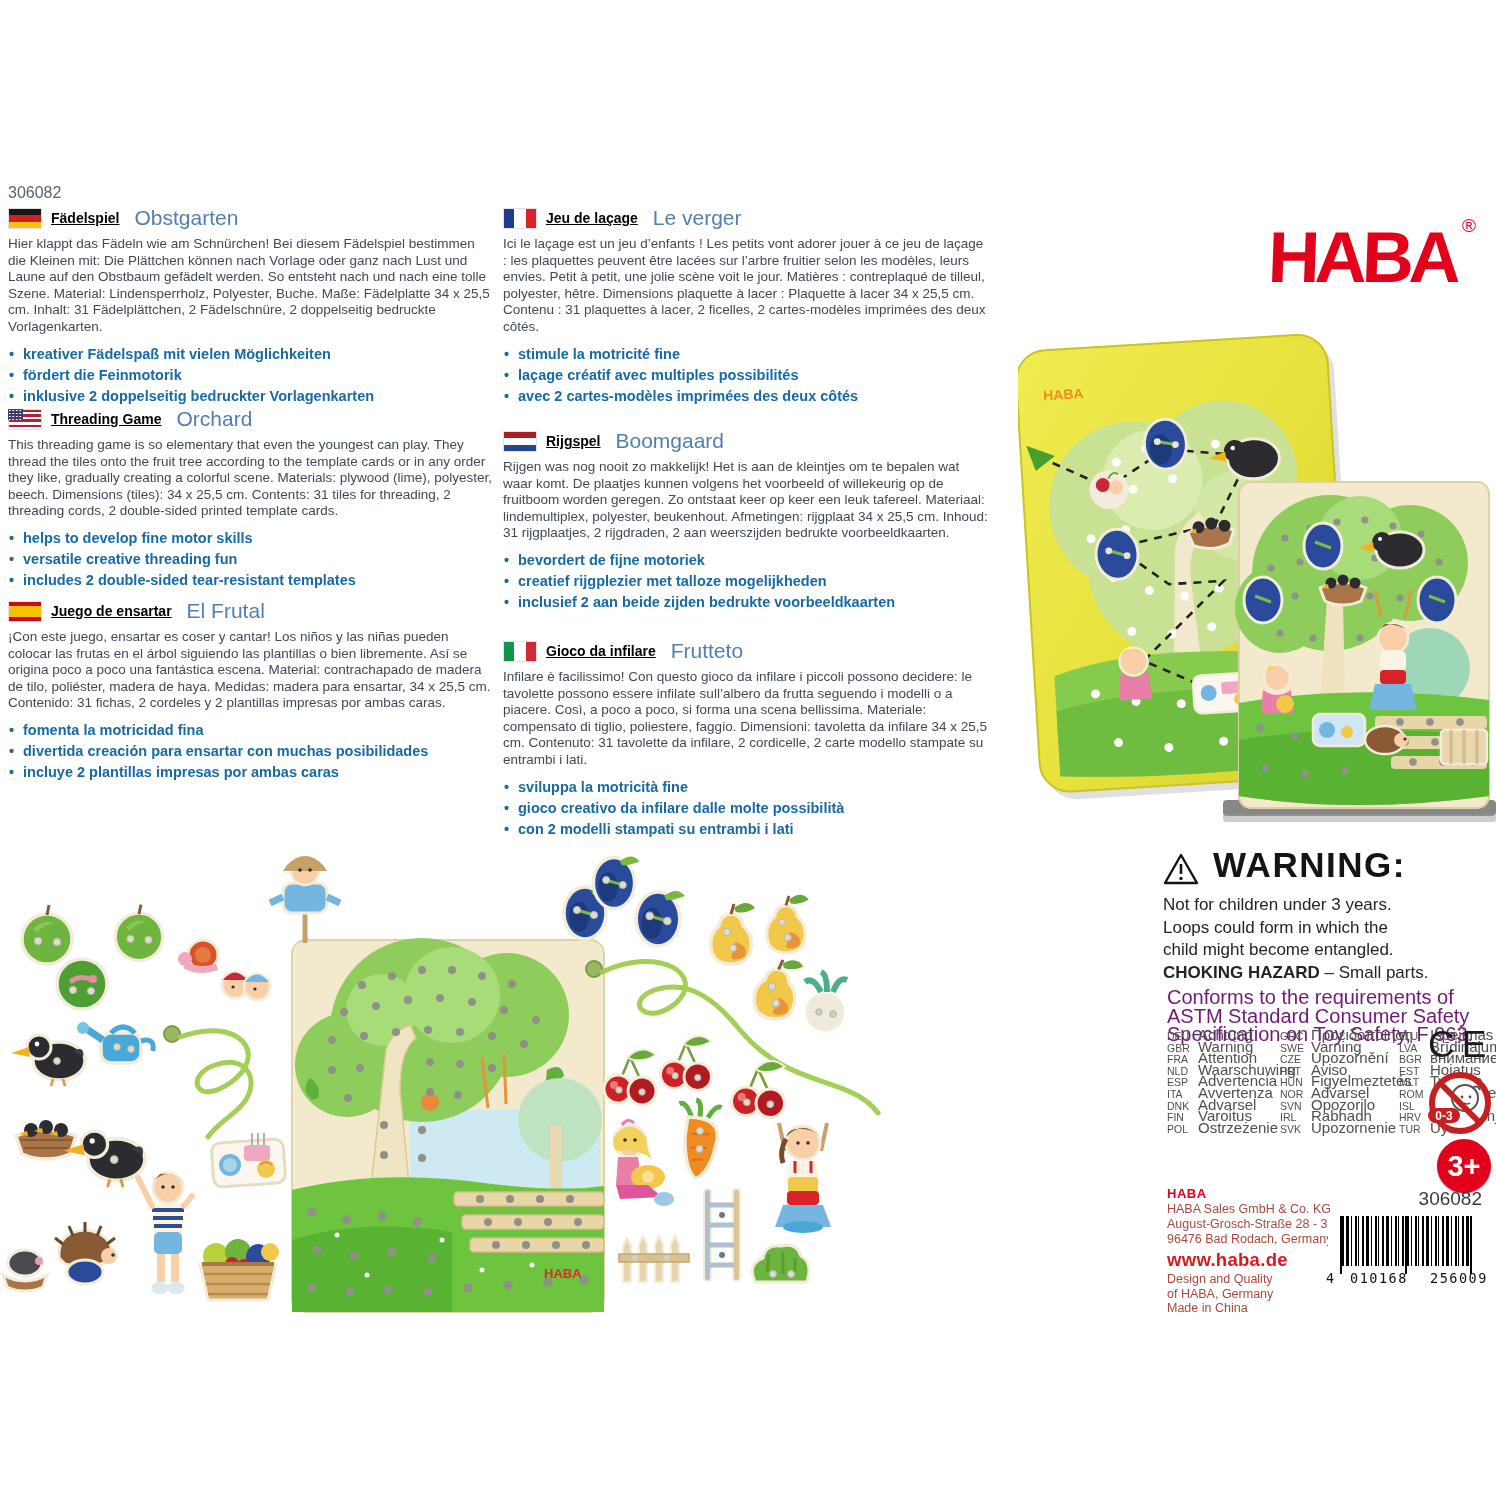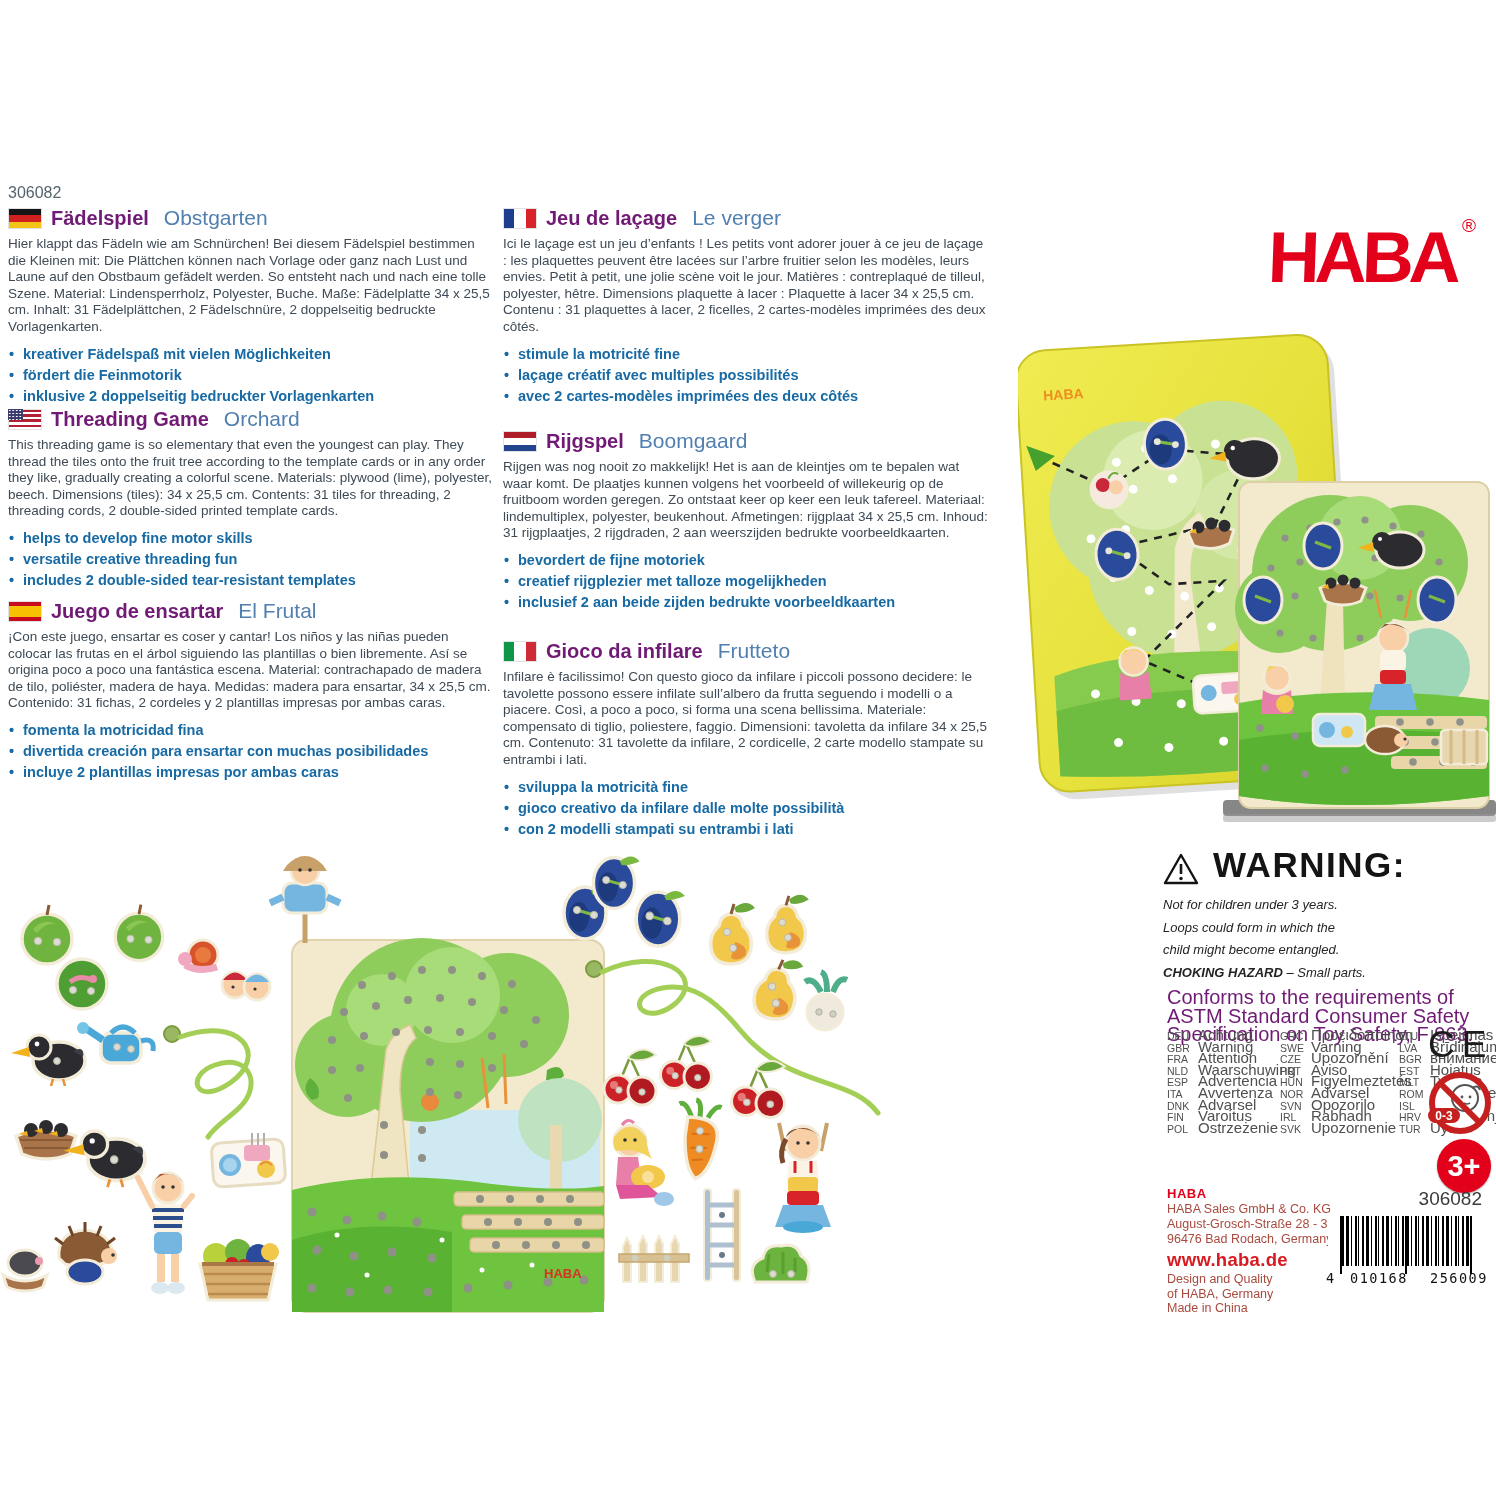--- a/index.html
+++ b/index.html
@@ -17,31 +17,31 @@
   .flag-de{background:linear-gradient(#151515 33.3%, #d02020 33.3% 66.6%, #f3c318 66.6%);}
   .flag-us{background:repeating-linear-gradient(#b22234 0 2.6px, #ffffff 2.6px 5.2px);position:relative;}
   .flag-us::after{content:"";position:absolute;left:0;top:0;width:15px;height:11px;
     background:#3c3b6e;
     background-image:radial-gradient(#fff 0.8px, transparent 0.9px);
     background-size:3.5px 3px;}
   .flag-es{background:linear-gradient(#c60b1e 25%, #f7c000 25% 75%, #c60b1e 75%);}
   .flag-fr{background:linear-gradient(90deg,#1f3d8f 33.3%, #ffffff 33.3% 66.6%, #d8232a 66.6%);}
   .flag-nl{background:linear-gradient(#ae1c28 33.3%, #ffffff 33.3% 66.6%, #21468b 66.6%);}
   .flag-it{background:linear-gradient(90deg,#109648 33.3%, #ffffff 33.3% 66.6%, #ce2b37 66.6%);}
-  .sec-title{font-size:20px;font-weight:bold;color:#701a75;white-space:nowrap;}
+  .sec-title{font-size:14px;font-weight:bold;color:#000000;white-space:nowrap;text-decoration:underline;}
   .sec-sub{font-size:21px;font-weight:normal;color:#507fb0;white-space:nowrap;margin-left:6px;}
   .sec-body{font-size:13.5px;line-height:16.6px;color:#3e4a55;margin-top:5px;}
   .sec-bullets{margin-top:8px;}
   .bullet{font-size:14.5px;font-weight:bold;color:#176aa4;line-height:21px;padding-left:15px;position:relative;}
   .bullet::before{content:"\2022";position:absolute;left:1px;top:0;}
   
   #warning{left:1163px;top:845px;width:332px;}
   .warn-head{display:flex;align-items:flex-end;gap:14px;}
   .warn-title{font-size:35px;font-weight:bold;letter-spacing:1.5px;color:#141414;}
-  .warn-line{font-size:13px;line-height:22.5px;color:#242424;font-style:italic;}
+  .warn-line{font-size:17px;line-height:22.5px;color:#242424;}
   .warn-lines{margin-top:9px;}
   .warn-bold{font-weight:bold;}
   #conformity{left:1167px;top:988px;width:324px;font-size:20px;line-height:18.5px;color:#701a75;}
   
   #langs{left:1167px;top:1026px;display:flex;gap:10px;}
   .lang-col{display:flex;flex-direction:column;}
   .lang-row{display:flex;height:11.6px;align-items:baseline;}
   .lang-code{width:31px;font-size:10.5px;color:#4f4f4f;}
   .lang-label{font-size:15px;color:#4f4f4f;white-space:nowrap;}
   .lang-col1 .lang-label{width:72px;}

